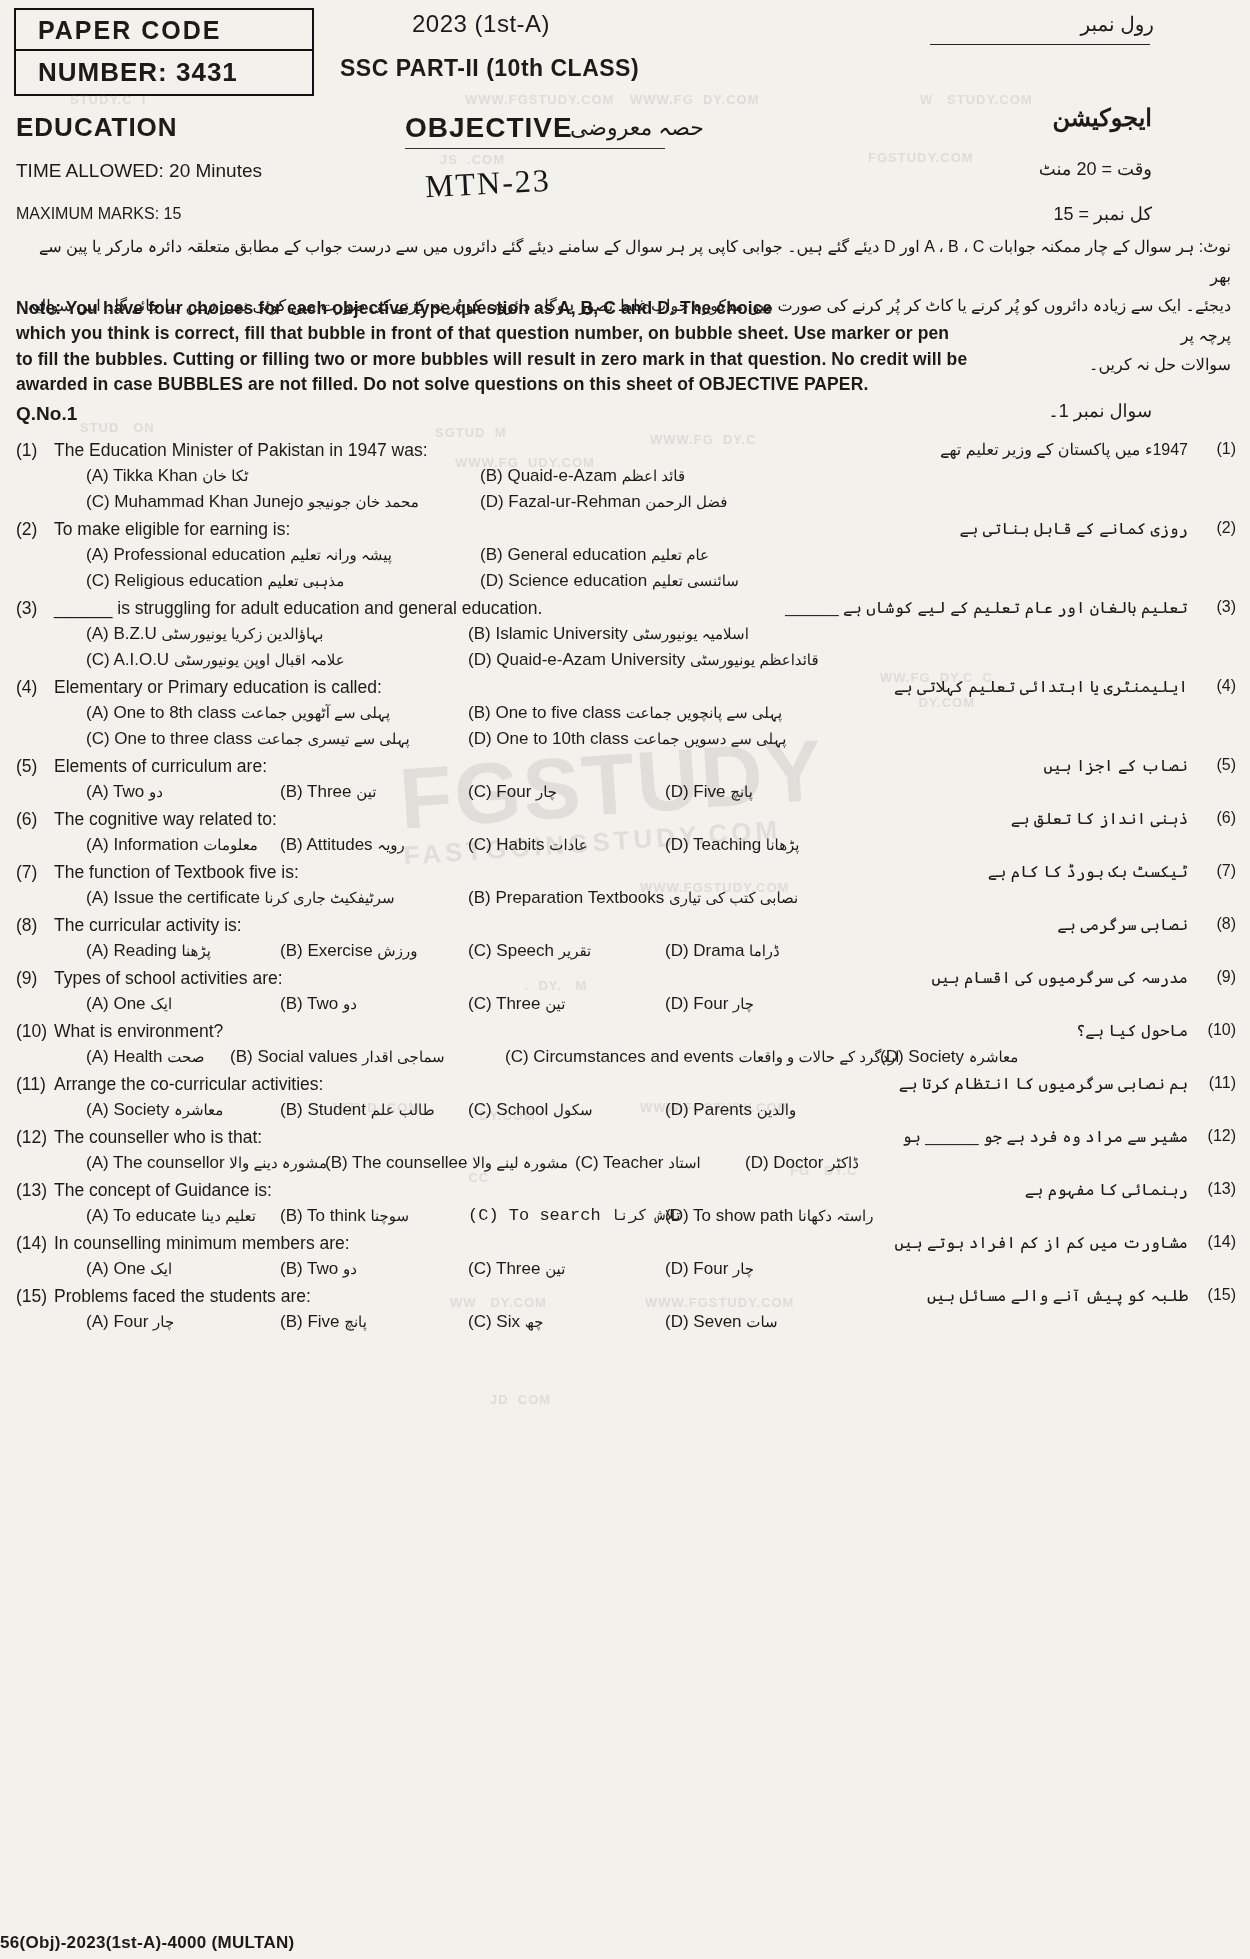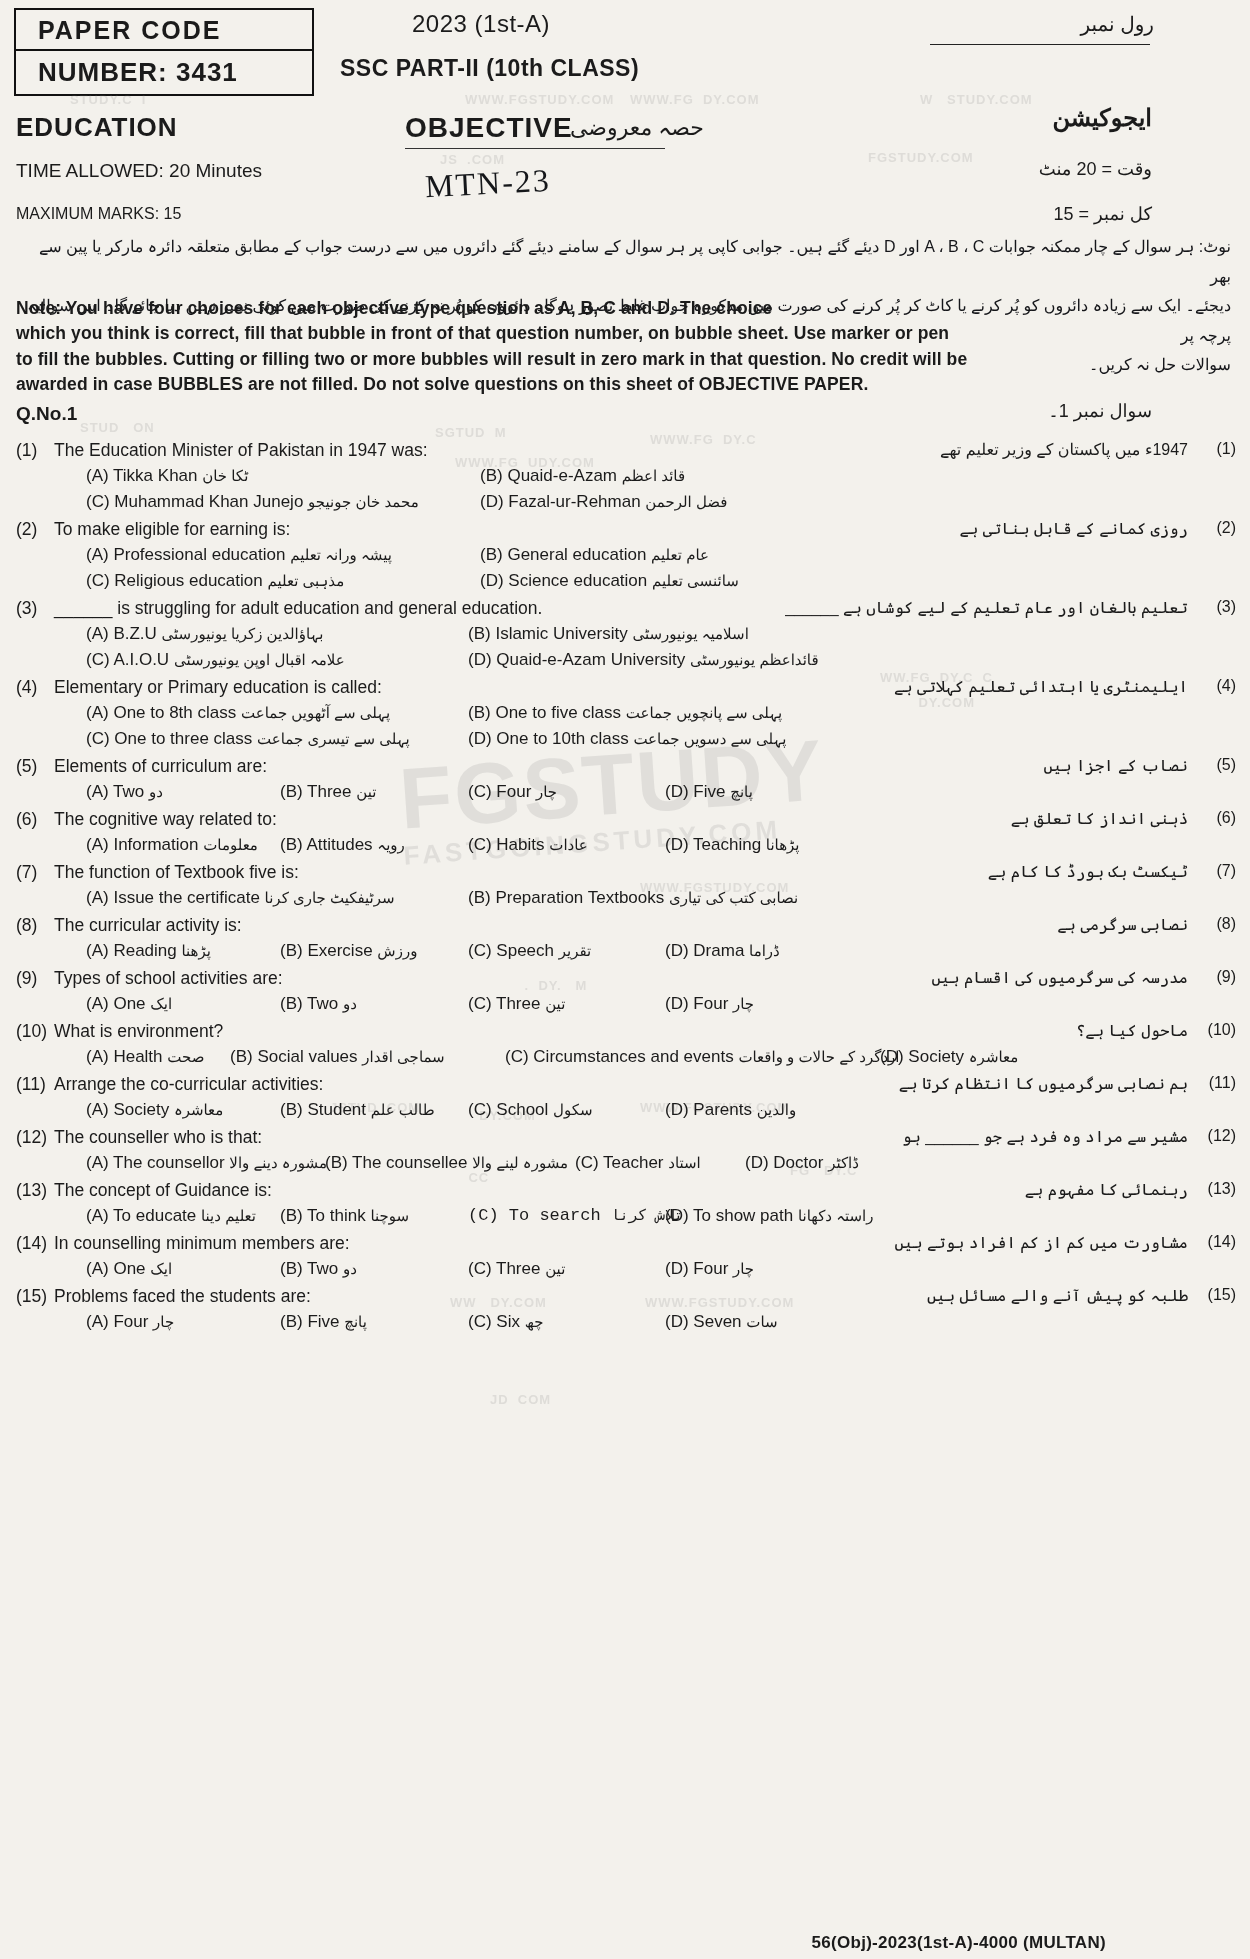--- a/index.html
+++ b/index.html
@@ -88,21 +88,21 @@
   .q-num{position:absolute;left:16px;top:0;font-size:17.5px;width:40px;}
   .q-text{position:absolute;left:54px;top:0;font-size:17.5px;white-space:nowrap;}
   .q-ur{position:absolute;right:62px;top:0;font-size:16px;direction:rtl;white-space:nowrap;}
   .q-unum{position:absolute;right:14px;top:0;font-size:16px;direction:rtl;width:44px;text-align:right;}
   .opts{position:relative;height:26px;}
   .opt{position:absolute;top:0;font-size:17px;white-space:nowrap;}
   .opt .ur{font-size:15px;margin-right:4px;}
   .ur{direction:rtl;display:inline-block;}
   .footer{
     position:absolute;left:0;right:0;bottom:6px;
-    text-align:right;font-size:17px;font-weight:bold;letter-spacing:.3px;
+    text-align:left;font-size:17px;font-weight:bold;letter-spacing:.3px;
     padding-right:60px;
   }
 </style>
 </head>
 <body>
 
 <div class="page">
 
   <div class="hdr">
     <div class="code-box">

